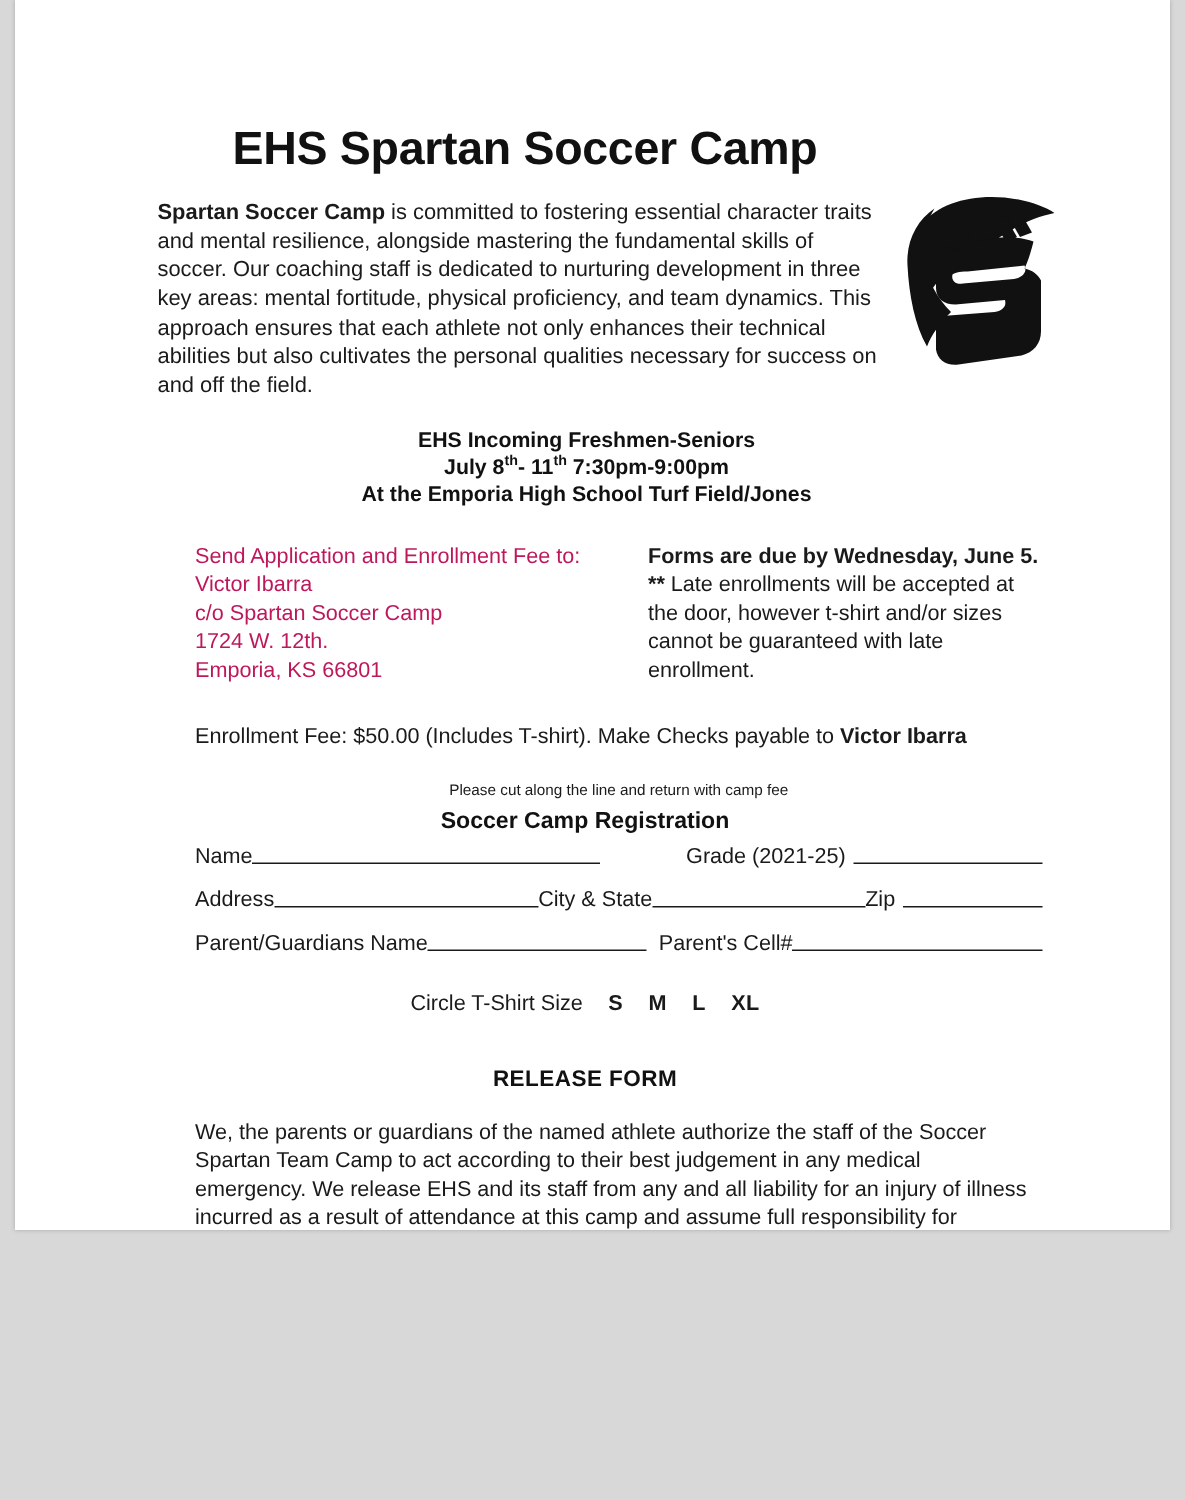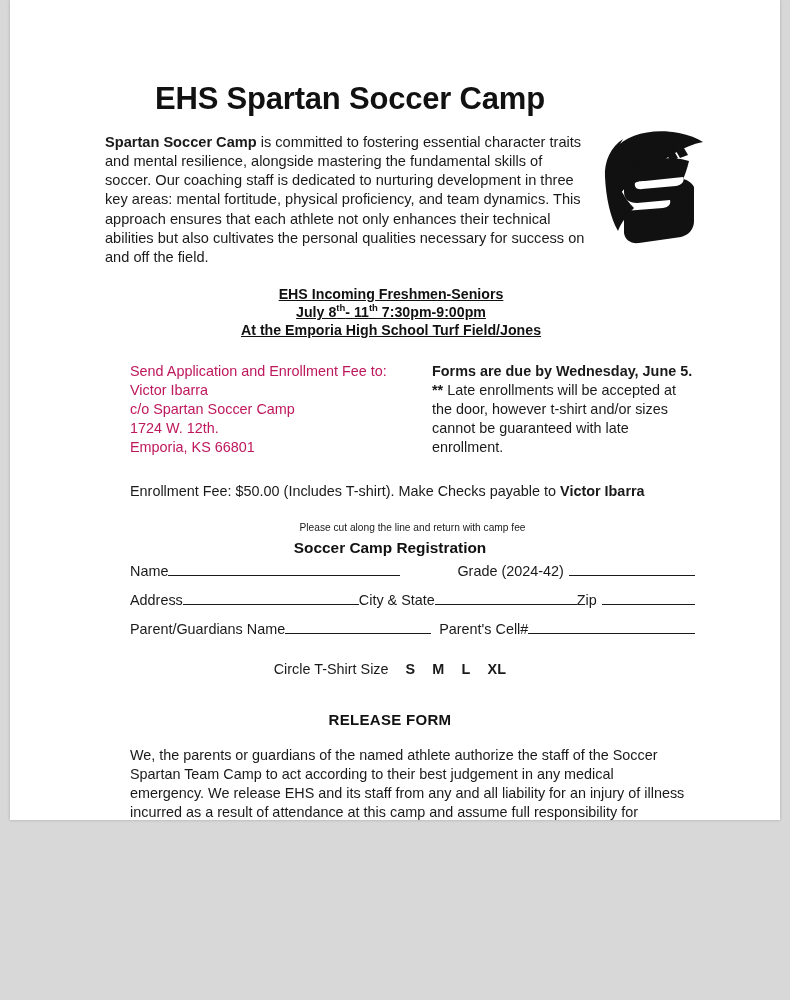--- a/index.html
+++ b/index.html
@@ -66,21 +66,20 @@
 
   
   .event-info {
     margin-top: 19px;
     text-align: center;
     font-size: 14.2px;
     font-weight: bold;
     line-height: 1.26;
     color: #111;
     padding-right: 18px;
-    text-decoration: underline;
   }
   .event-info sup {
     font-size: 9.5px;
     vertical-align: super;
     line-height: 0;
   }
 
   
   .cols {
     margin-top: 22px;
@@ -266,21 +265,21 @@
     </div>
 
     <div class="reg-title">Soccer Camp Registration</div>
 
     <div class="form-block">
 
       <div class="form-row row-name">
         <span class="lbl">Name</span>
         <span class="blank" style="width:232px;flex:0 0 auto;"></span>
         <span class="sp"></span>
-        <span class="lbl" style="padding-left:52px;">Grade (2024-42)</span>
+        <span class="lbl" style="padding-left:52px;">Grade (2021-25)</span>
         <span class="sp"></span>
         <span class="blank grow"></span>
       </div>
 
       <div class="form-row">
         <span class="lbl">Address</span>
         <span class="blank" style="width:176px;flex:0 0 auto;"></span>
         <span class="lbl">City &amp; State</span>
         <span class="blank" style="width:142px;flex:0 0 auto;"></span>
         <span class="lbl">Zip</span>

